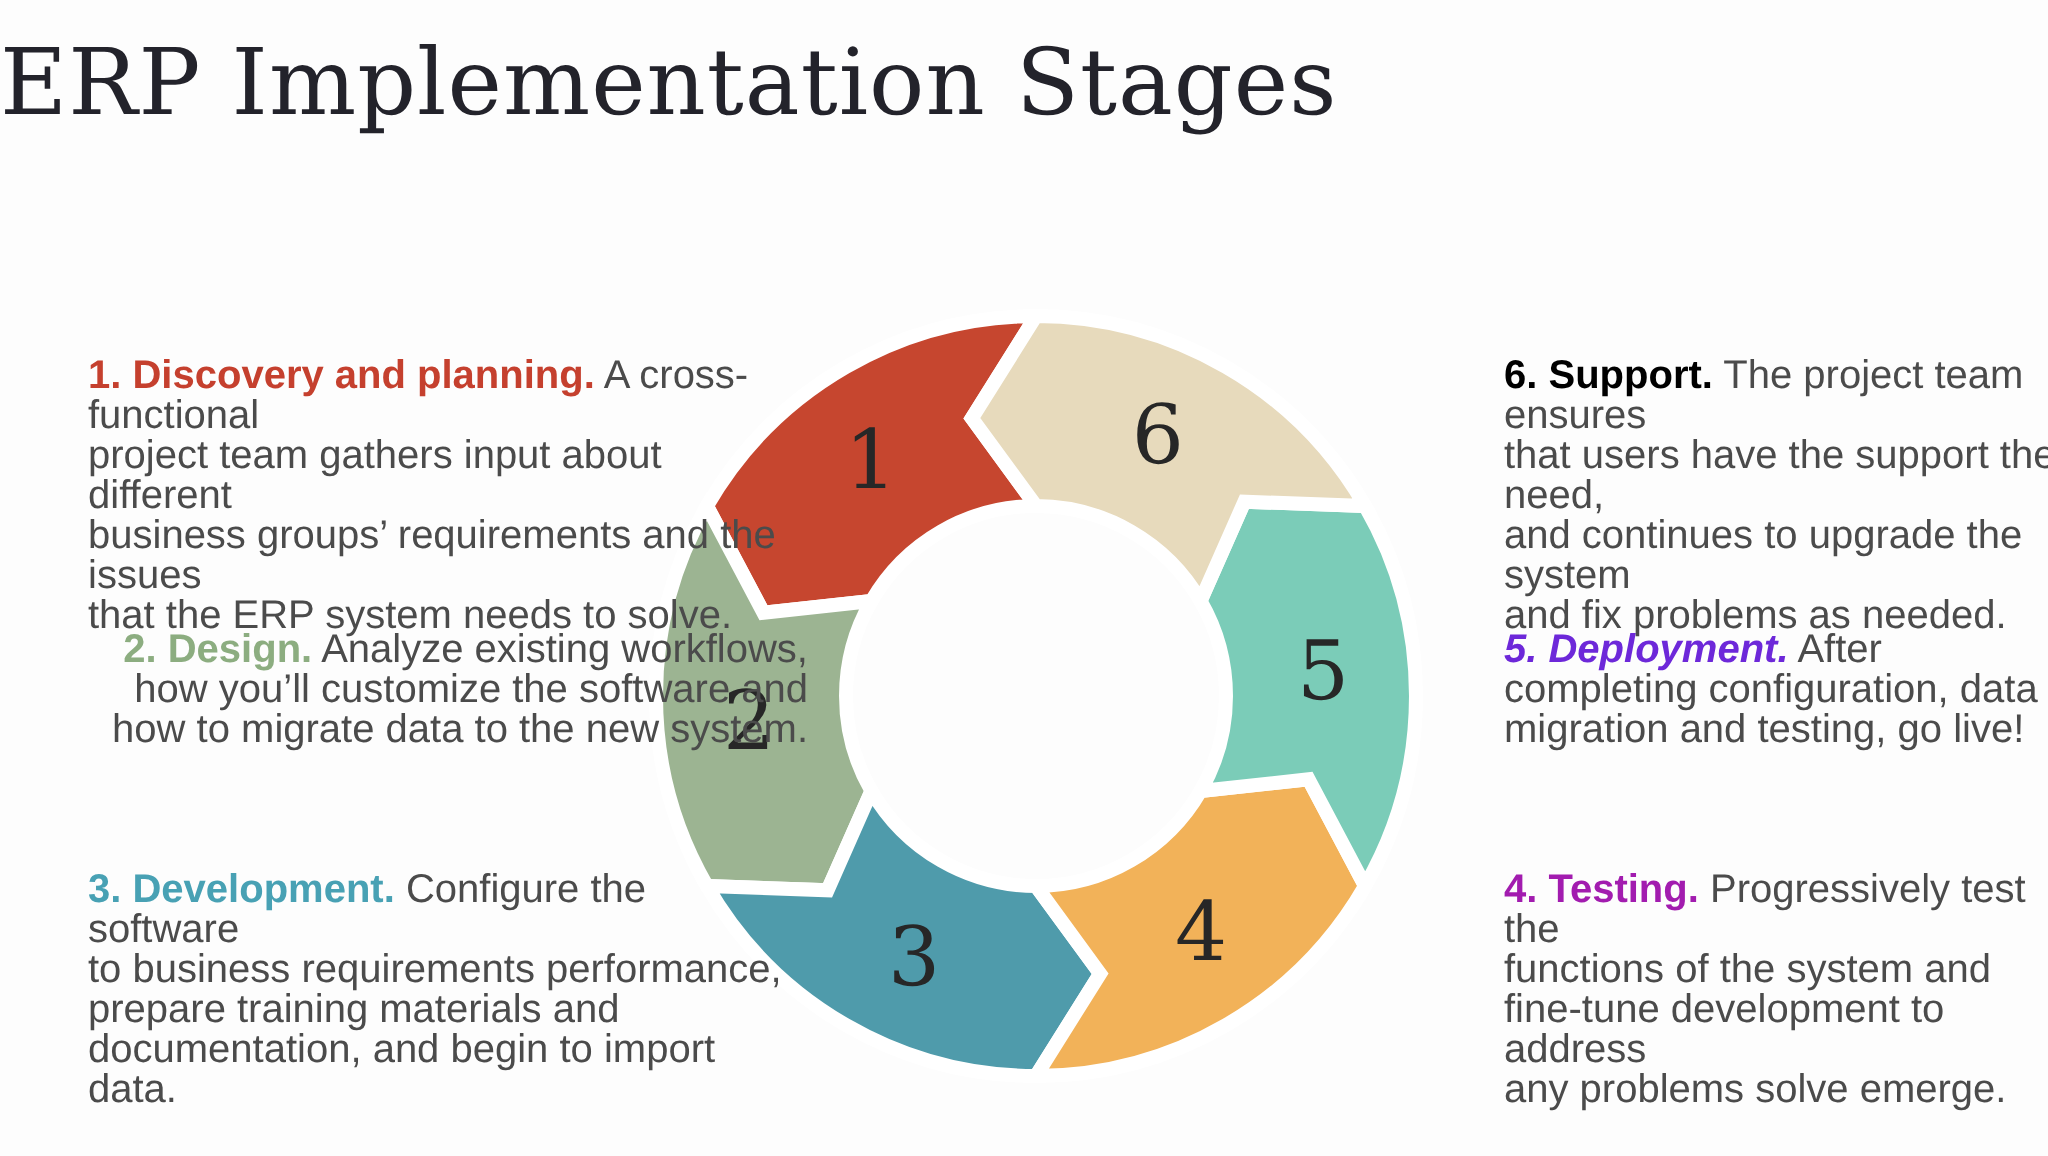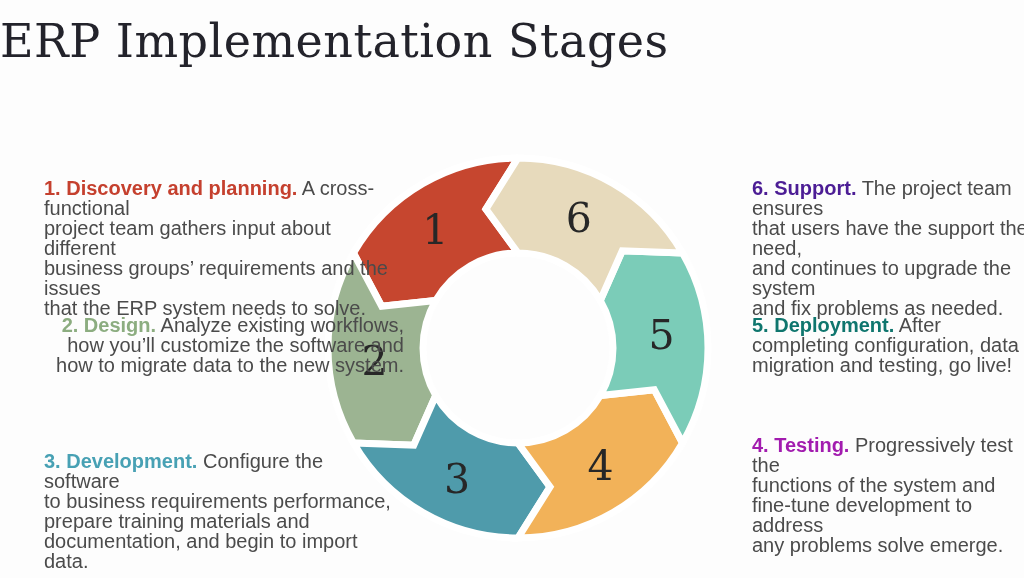--- a/index.html
+++ b/index.html
@@ -22,21 +22,21 @@
     font-size:41px;
   }
   .stage{
     position:absolute;margin:2px;
     font-size:20px;line-height:20px;
     white-space:pre-line;
   }
   .stage .head{font-weight:bold;}
   .pos-1{top:176px;left:42px;width:360px;}
   .pos-2{top:313px;left:42px;width:360px;}
-  .pos-3{top:449px;left:42px;width:360px;}
+  .pos-3{top:433px;left:42px;width:360px;}
   .pos-6{top:176px;left:750px;width:288px;}
   .pos-5{top:313px;left:750px;width:288px;}
   .pos-4{top:433px;left:750px;width:288px;}
 </style>
 </head>
 <body>
 
 <h1 class="title" style="color: rgb(35, 35, 43);">ERP Implementation Stages</h1>
 
 <svg class="diagram" viewBox="0 0 1024 578" aria-hidden="true">
@@ -66,20 +66,20 @@
 <p class="stage pos-3" style="color: rgb(75, 75, 75);"><span class="head" style="color: rgb(72, 161, 180);">3. Development.</span><span> Configure the software
 to business requirements performance,
 prepare training materials and
 documentation, and begin to import data.</span></p>
 
 <p class="stage pos-4" style="color: rgb(75, 75, 75);"><span class="head" style="color: #a21caf;">4. Testing.</span><span> Progressively test the
 functions of the system and
 fine-tune development to address
 any problems solve emerge.</span></p>
 
-<p class="stage pos-5" style="color: rgb(75, 75, 75);"><span class="head" style="color: #0f766e;">5. Deployment.</span><span> After
+<p class="stage pos-5" style="color: rgb(75, 75, 75);"><span class="head" style="color: #6d28d9; font-style: italic;">5. Deployment.</span><span> After
 completing configuration, data
 migration and testing, go live!</span></p>
 
-<p class="stage pos-6" style="color: rgb(75, 75, 75);"><span class="head" style="color: #4c1d95;">6. Support.</span><span> The project team ensures
+<p class="stage pos-6" style="color: rgb(75, 75, 75);"><span class="head" style="color: #000000;">6. Support.</span><span> The project team ensures
 that users have the support they need,
 and continues to upgrade the system
 and fix problems as needed.</span></p>
 
 </body></html>

